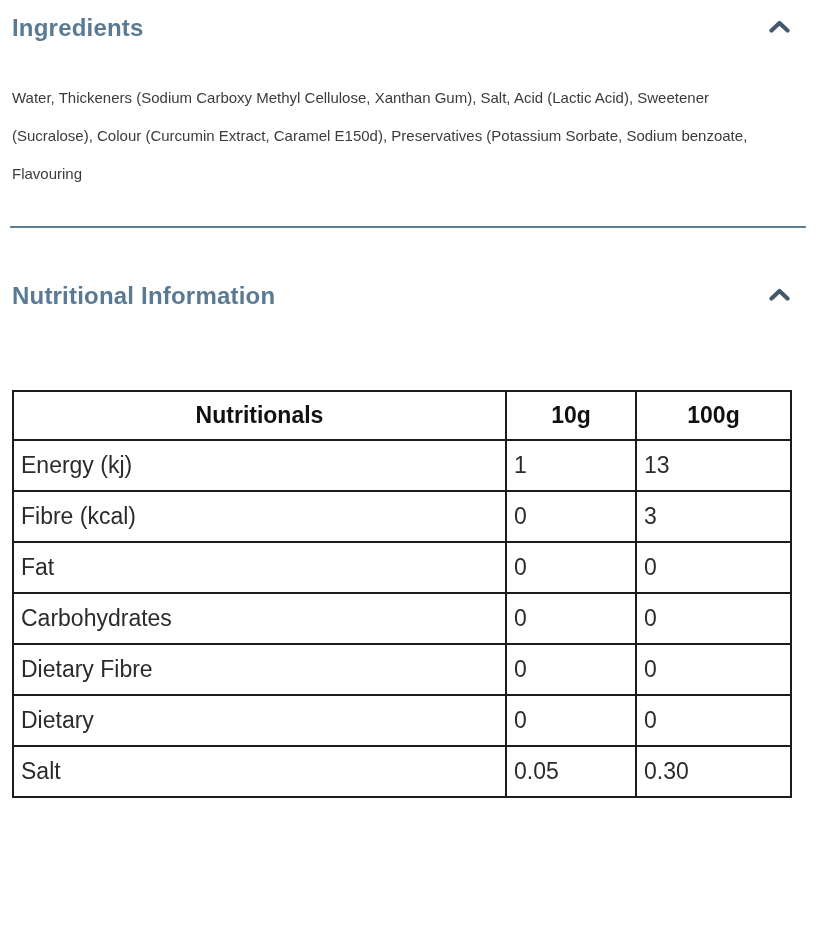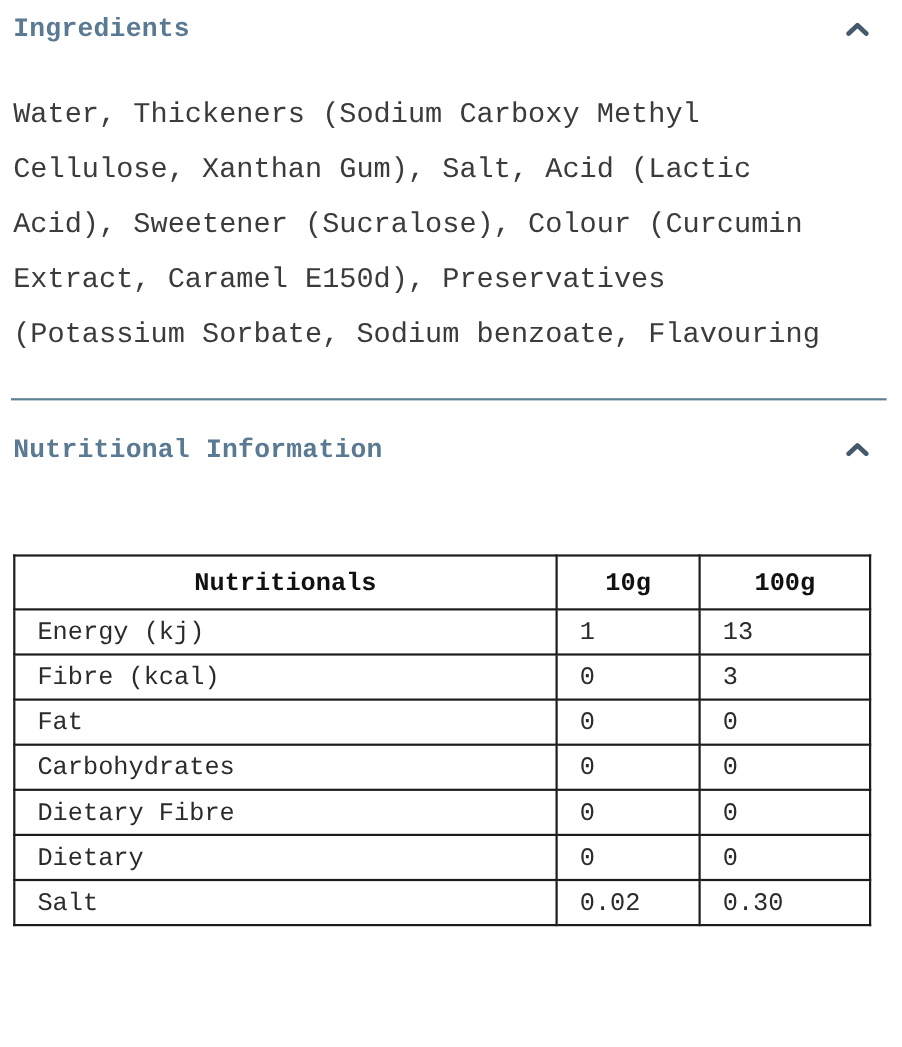--- a/index.html
+++ b/index.html
@@ -14,21 +14,20 @@
   * { margin: 0; padding: 0; box-sizing: border-box; }
   html, body {
     background: var(--background);
     font-family: "Liberation Sans", "DejaVu Sans", sans-serif;
   }
   .page {
     width: 820px;
     min-height: 952px;
     background: var(--background);
     padding: 14px 14px 24px 12px;
-    font-family: Liberation Mono, monospace;
   }
   .accordion-header {
     display: flex;
     align-items: flex-start;
     justify-content: space-between;
     cursor: pointer;
   }
   .accordion-title {
     font-size: 24px;
     font-weight: bold;
@@ -38,33 +37,33 @@
   }
   .chevron {
     color: var(--chevron);
     margin-right: 16px;
     margin-top: 6px;
     display: inline-flex;
   }
   .ingredients-body {
     margin-top: 37px;
     max-width: 748px;
-    font-size: 26px;
-    line-height: 50px;
+    font-size: 15px;
+    line-height: 38px;
     color: var(--body-text);
     font-weight: normal;
   }
   .section-divider {
     border: none;
     border-top: 2px solid var(--divider);
     margin: 33px 0 0 -2px;
     width: calc(100% + 2px);
   }
   .nutrition-section .accordion-header {
-    margin-top: 32px;
+    margin-top: 54px;
   }
   table.nutrition-table {
     margin-top: 80px;
     border-collapse: collapse;
     width: 778px;
     table-layout: fixed;
     color: var(--table-text);
   }
   table.nutrition-table th,
   table.nutrition-table td {
@@ -72,23 +71,23 @@
     font-size: 23px;
     vertical-align: middle;
   }
   table.nutrition-table th {
     height: 49px;
     font-weight: bold;
     text-align: center;
     color: #111111;
   }
   table.nutrition-table td {
-    height: 41px;
+    height: 51px;
     text-align: left;
-    padding-left: 20px;
+    padding-left: 7px;
     font-weight: normal;
   }
   col.col-label { width: 493px; }
   col.col-10g  { width: 130px; }
   col.col-100g { width: 155px; }
 </style>
 </head>
 <body>
 
 <div class="page">
@@ -156,20 +155,20 @@
             <td>0</td>
             <td>0</td>
           </tr>
           <tr>
             <td>Dietary</td>
             <td>0</td>
             <td>0</td>
           </tr>
           <tr>
             <td>Salt</td>
-            <td>0.02</td>
+            <td>0.05</td>
             <td>0.30</td>
           </tr>
         </tbody>
     </table>
   </section>
 
 </div>
 
 </body></html>

